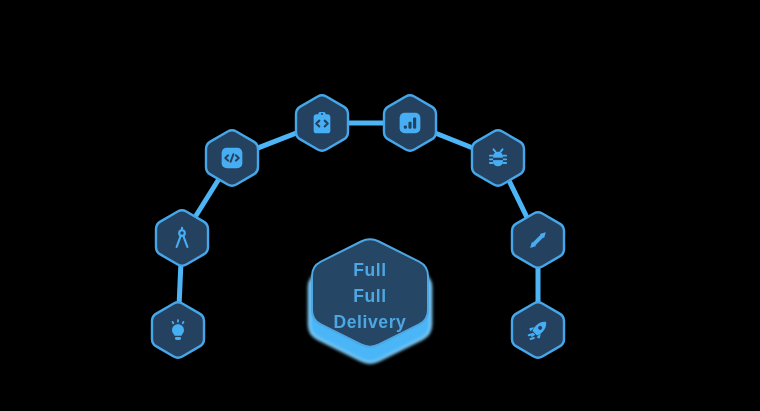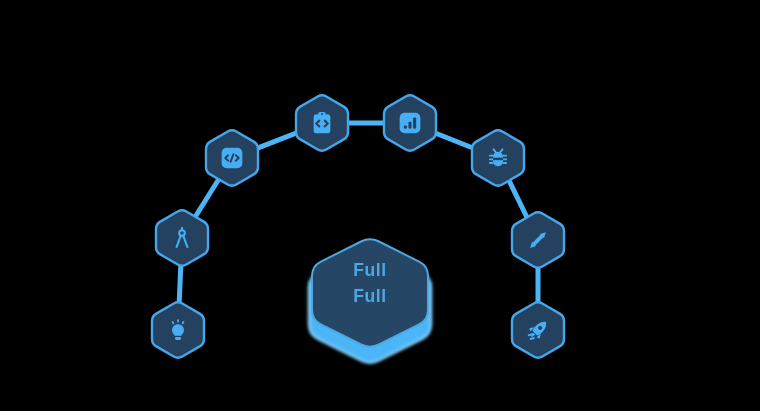--- a/index.html
+++ b/index.html
@@ -136,14 +136,15 @@
       <g stroke="#47aef3" stroke-width="1.8" stroke-linecap="round" fill="none">
         <path d="M3.8 16.6l2.9-.9"></path>
         <path d="M5.4 20l2.9-.9"></path>
       </g>
         </g>
       </g>
     </svg>
   <div class="center-label" style="color: rgb(77, 167, 227);">
     <div>Full</div>
     <div>Full</div>
+    <div>Delivery</div>
   </div>
 </div>
 
 </body></html>

